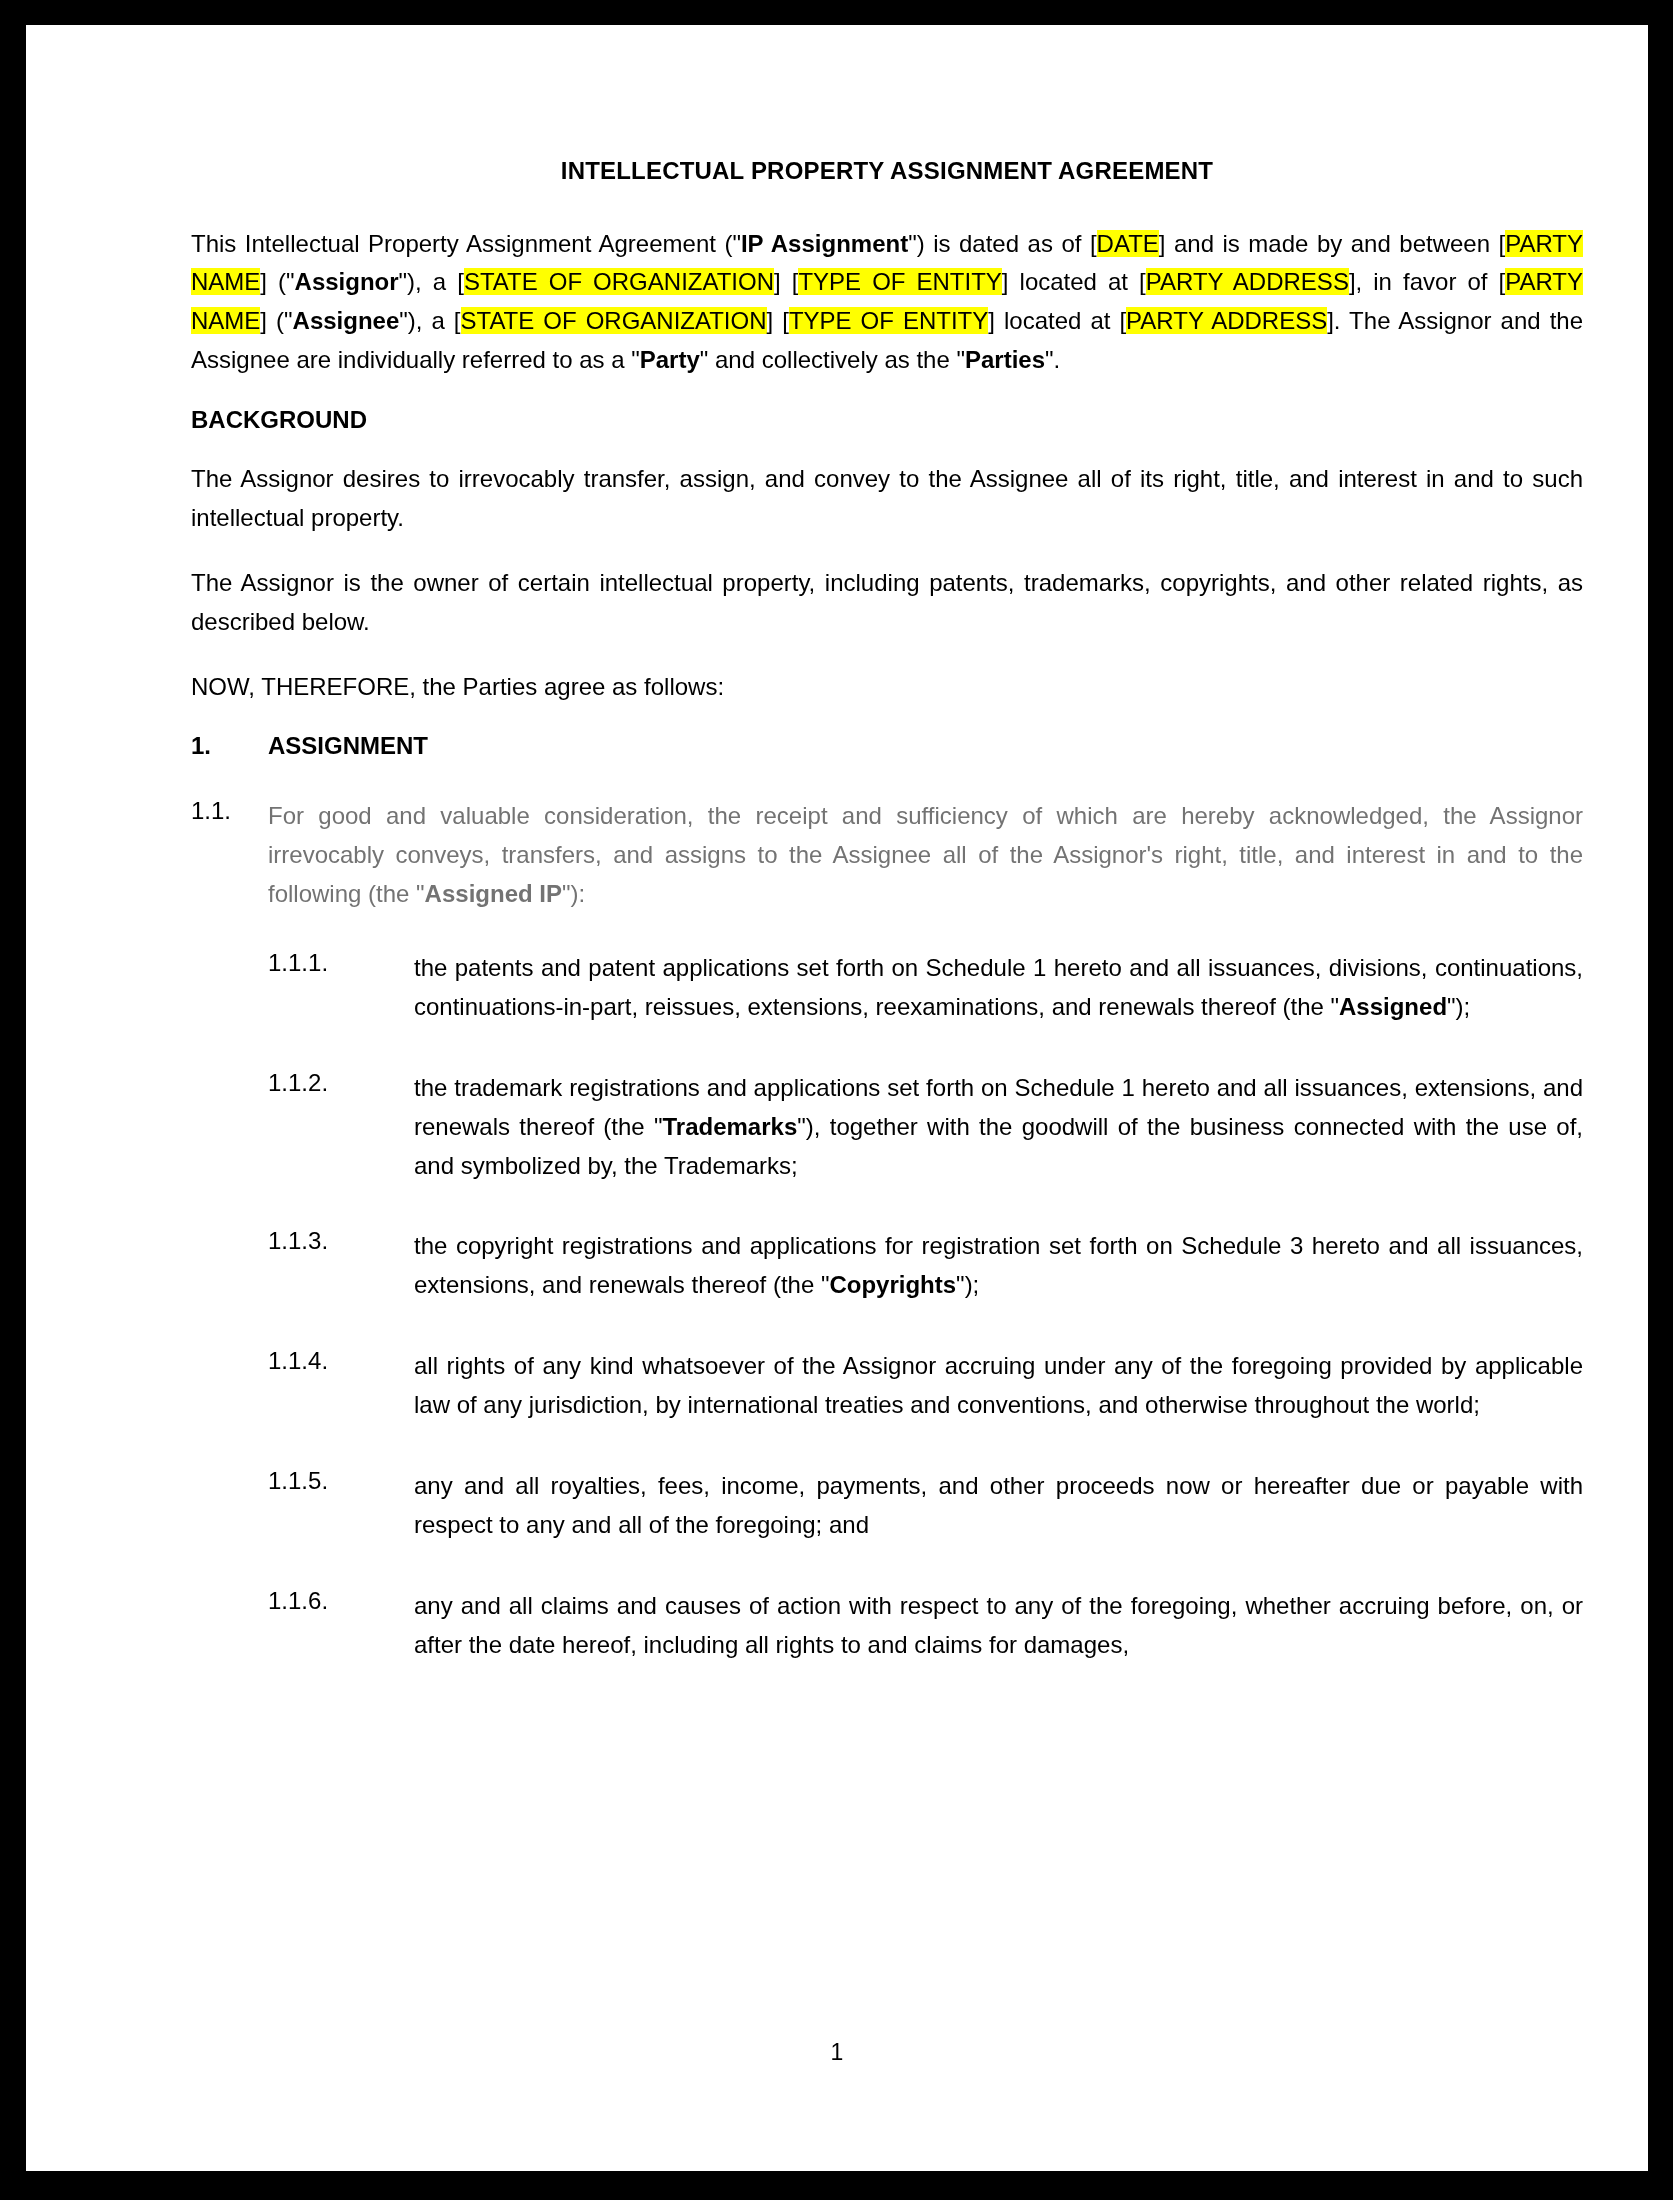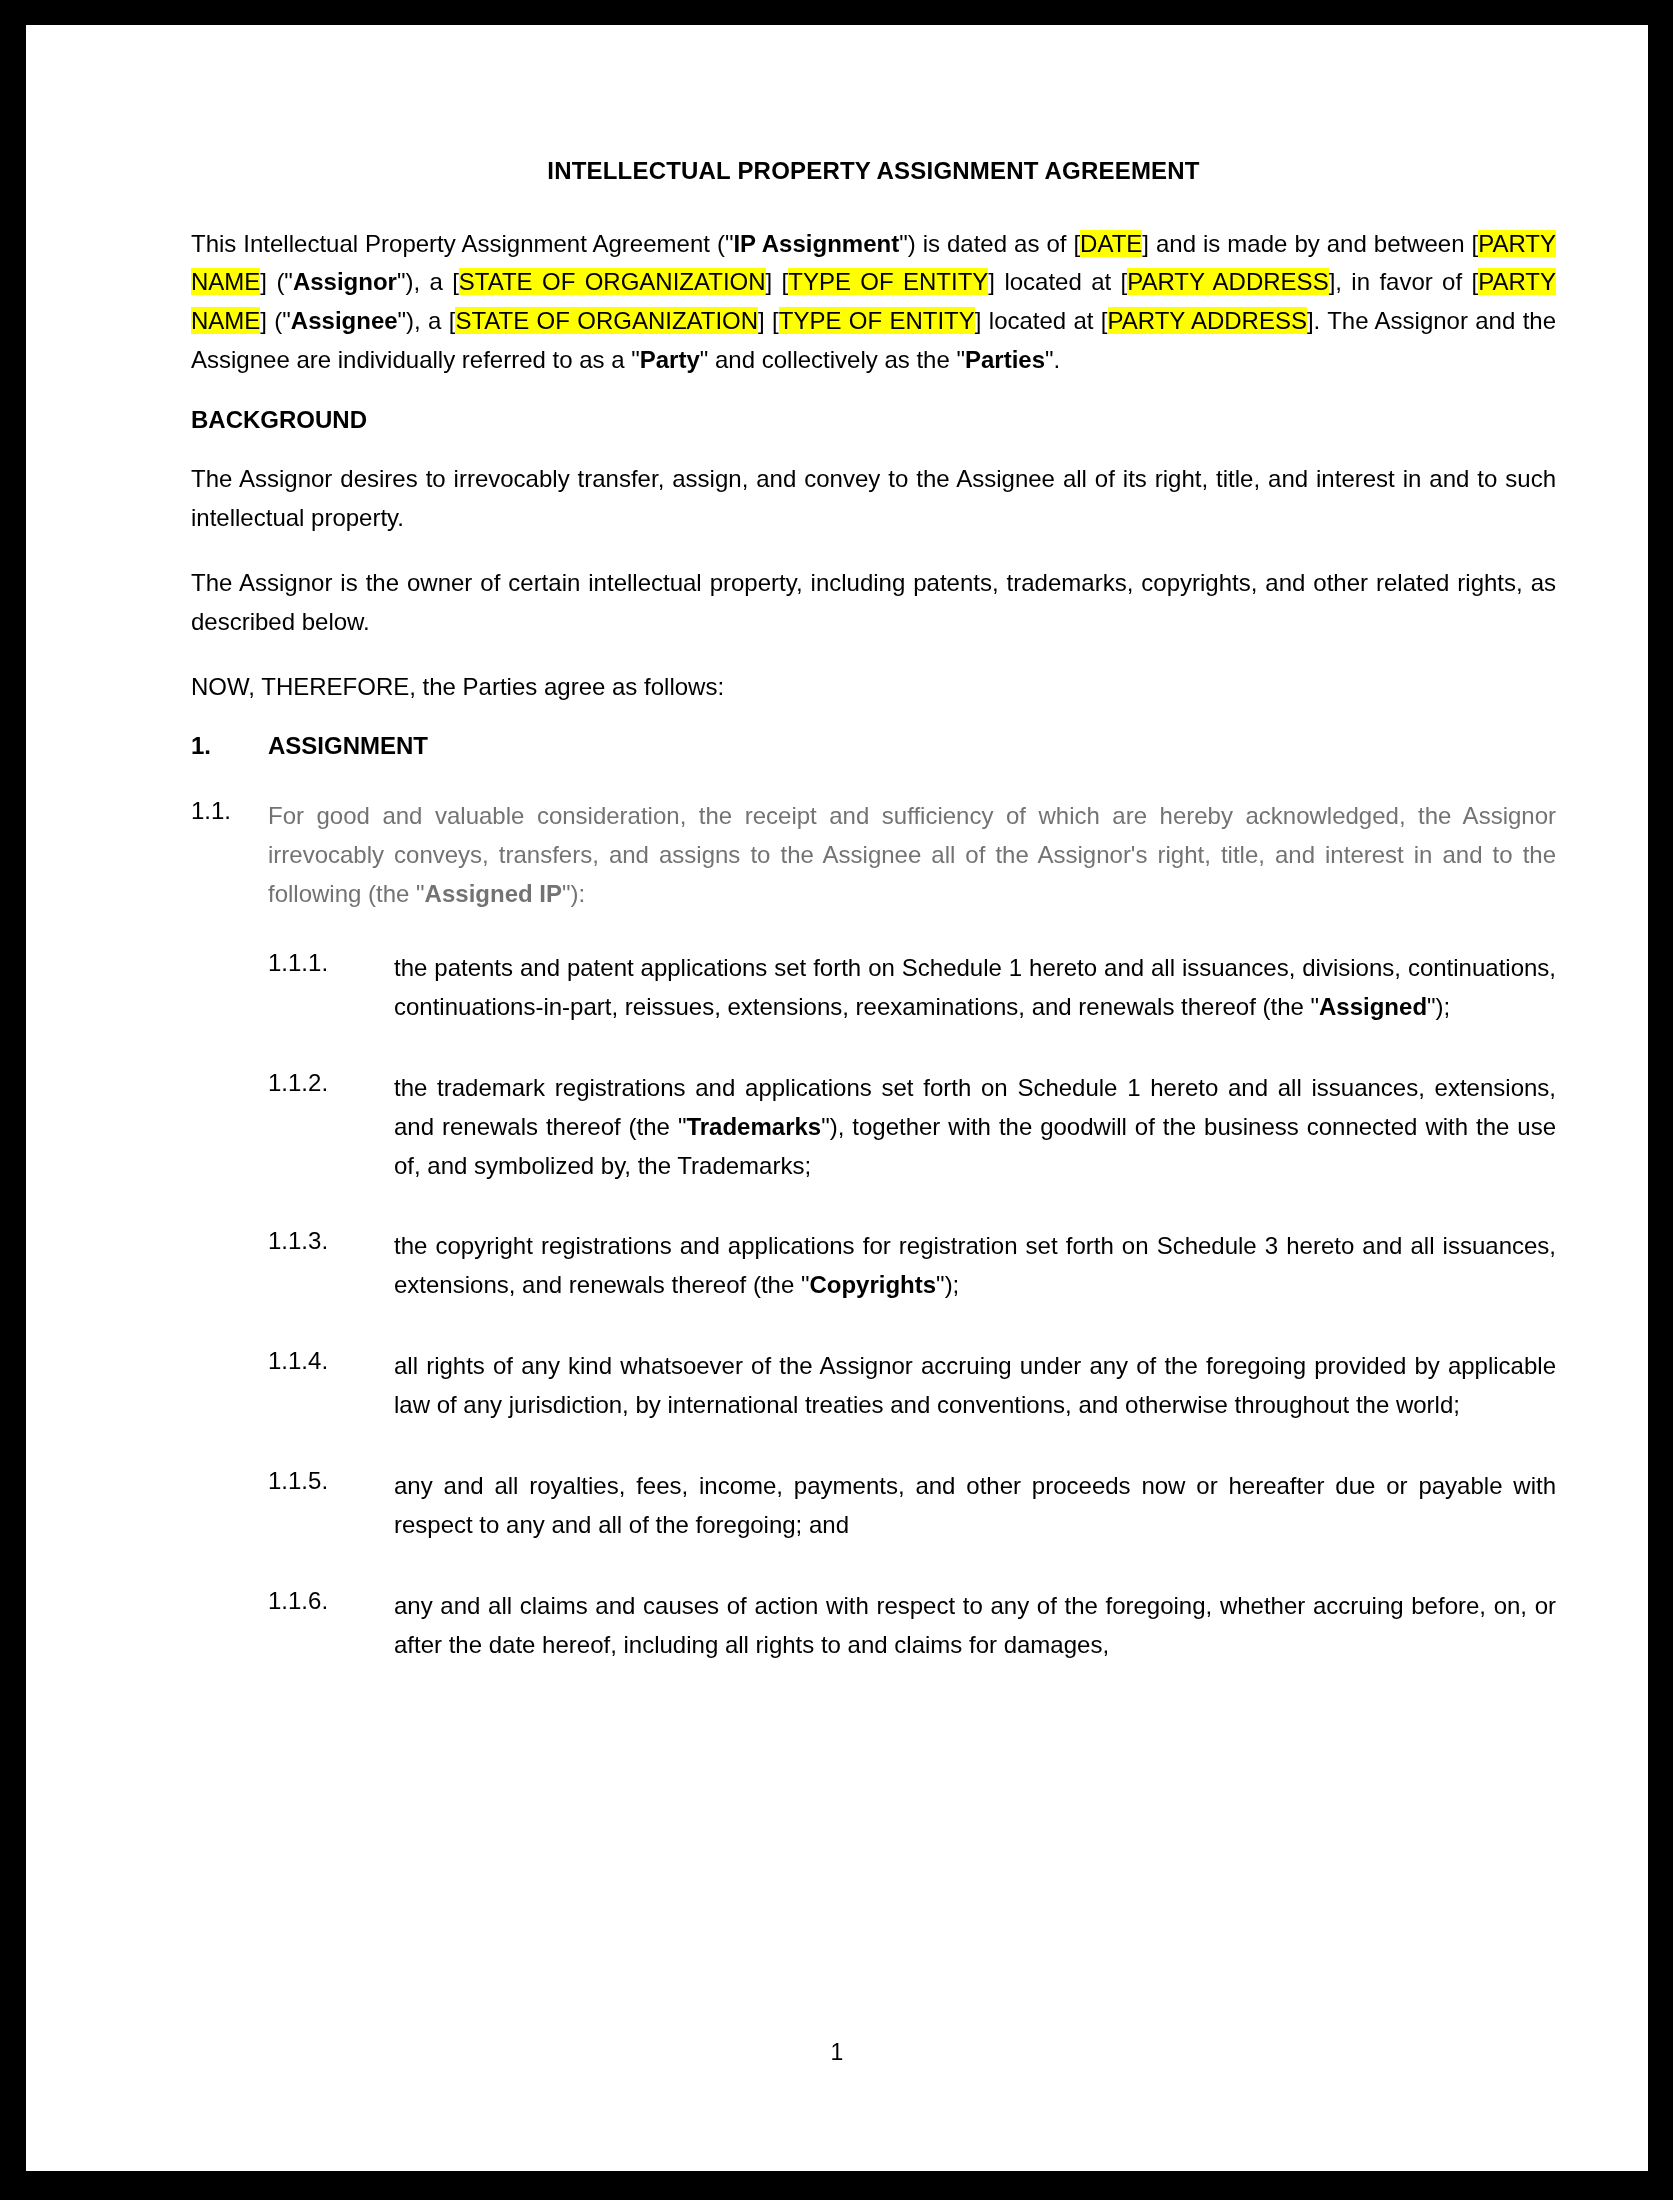--- a/index.html
+++ b/index.html
@@ -17,21 +17,21 @@
     width: 1674px;
     height: 2201px;
     background: #000000;
     padding: 24.6px 26px 30px 26px;
   }
   .page {
     box-sizing: border-box;
     width: 100%;
     height: 100%;
     background: #ffffff;
-    padding: 132px 92px 0 165px;
+    padding: 132px 65px 0 165px;
     position: relative;
     overflow: hidden;
   }
   .doc-title {
     text-align: center;
     font-weight: bold;
     font-size: 24px;
     letter-spacing: 0.2px;
     margin: 0 0 40px 0;
     color: #000;
@@ -87,20 +87,21 @@
     line-height: 1.62;
     text-align: justify;
     text-justify: inter-word;
     color: #737373;
   }
 
   .clause-l3 {
     display: flex;
     margin: 0 0 42px 0;
     padding-left: 77px;
+    gap: 20px;
   }
   .clause-l3 .num {
     width: 126px;
     flex: 0 0 126px;
     font-size: 24px;
     color: #000;
   }
   .clause-l3 .txt {
     font-size: 24px;
     line-height: 1.62;

